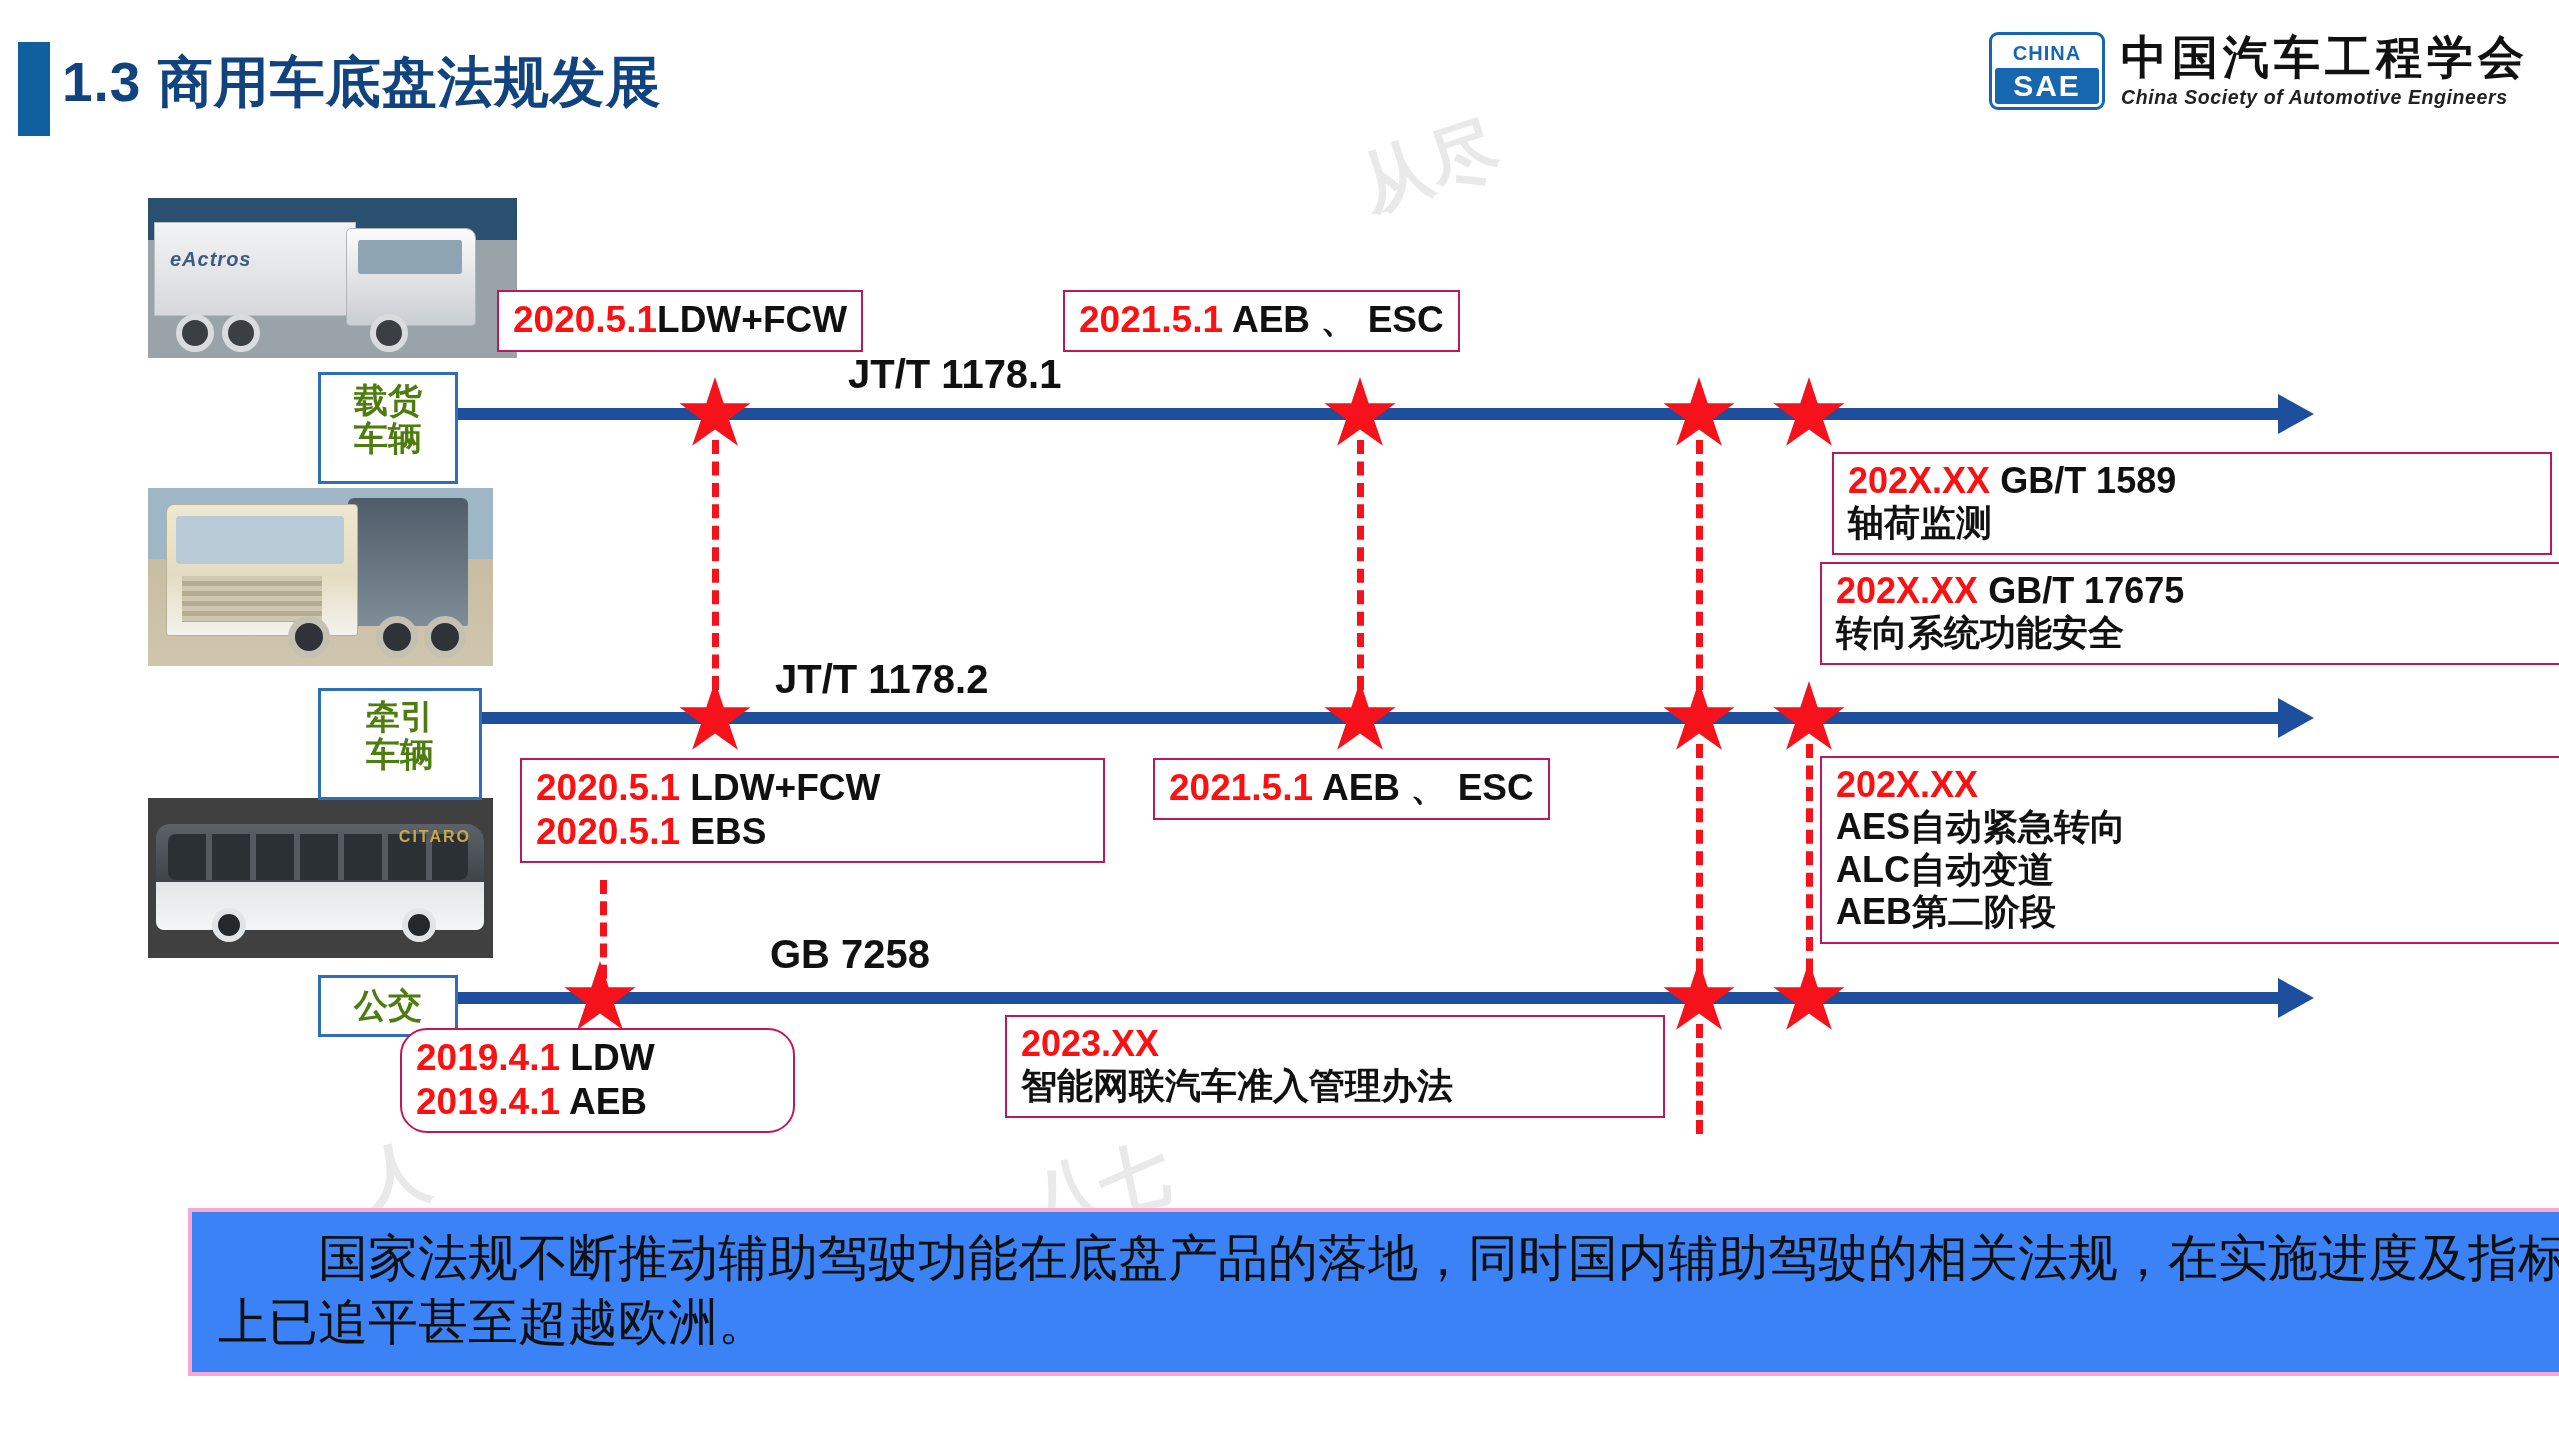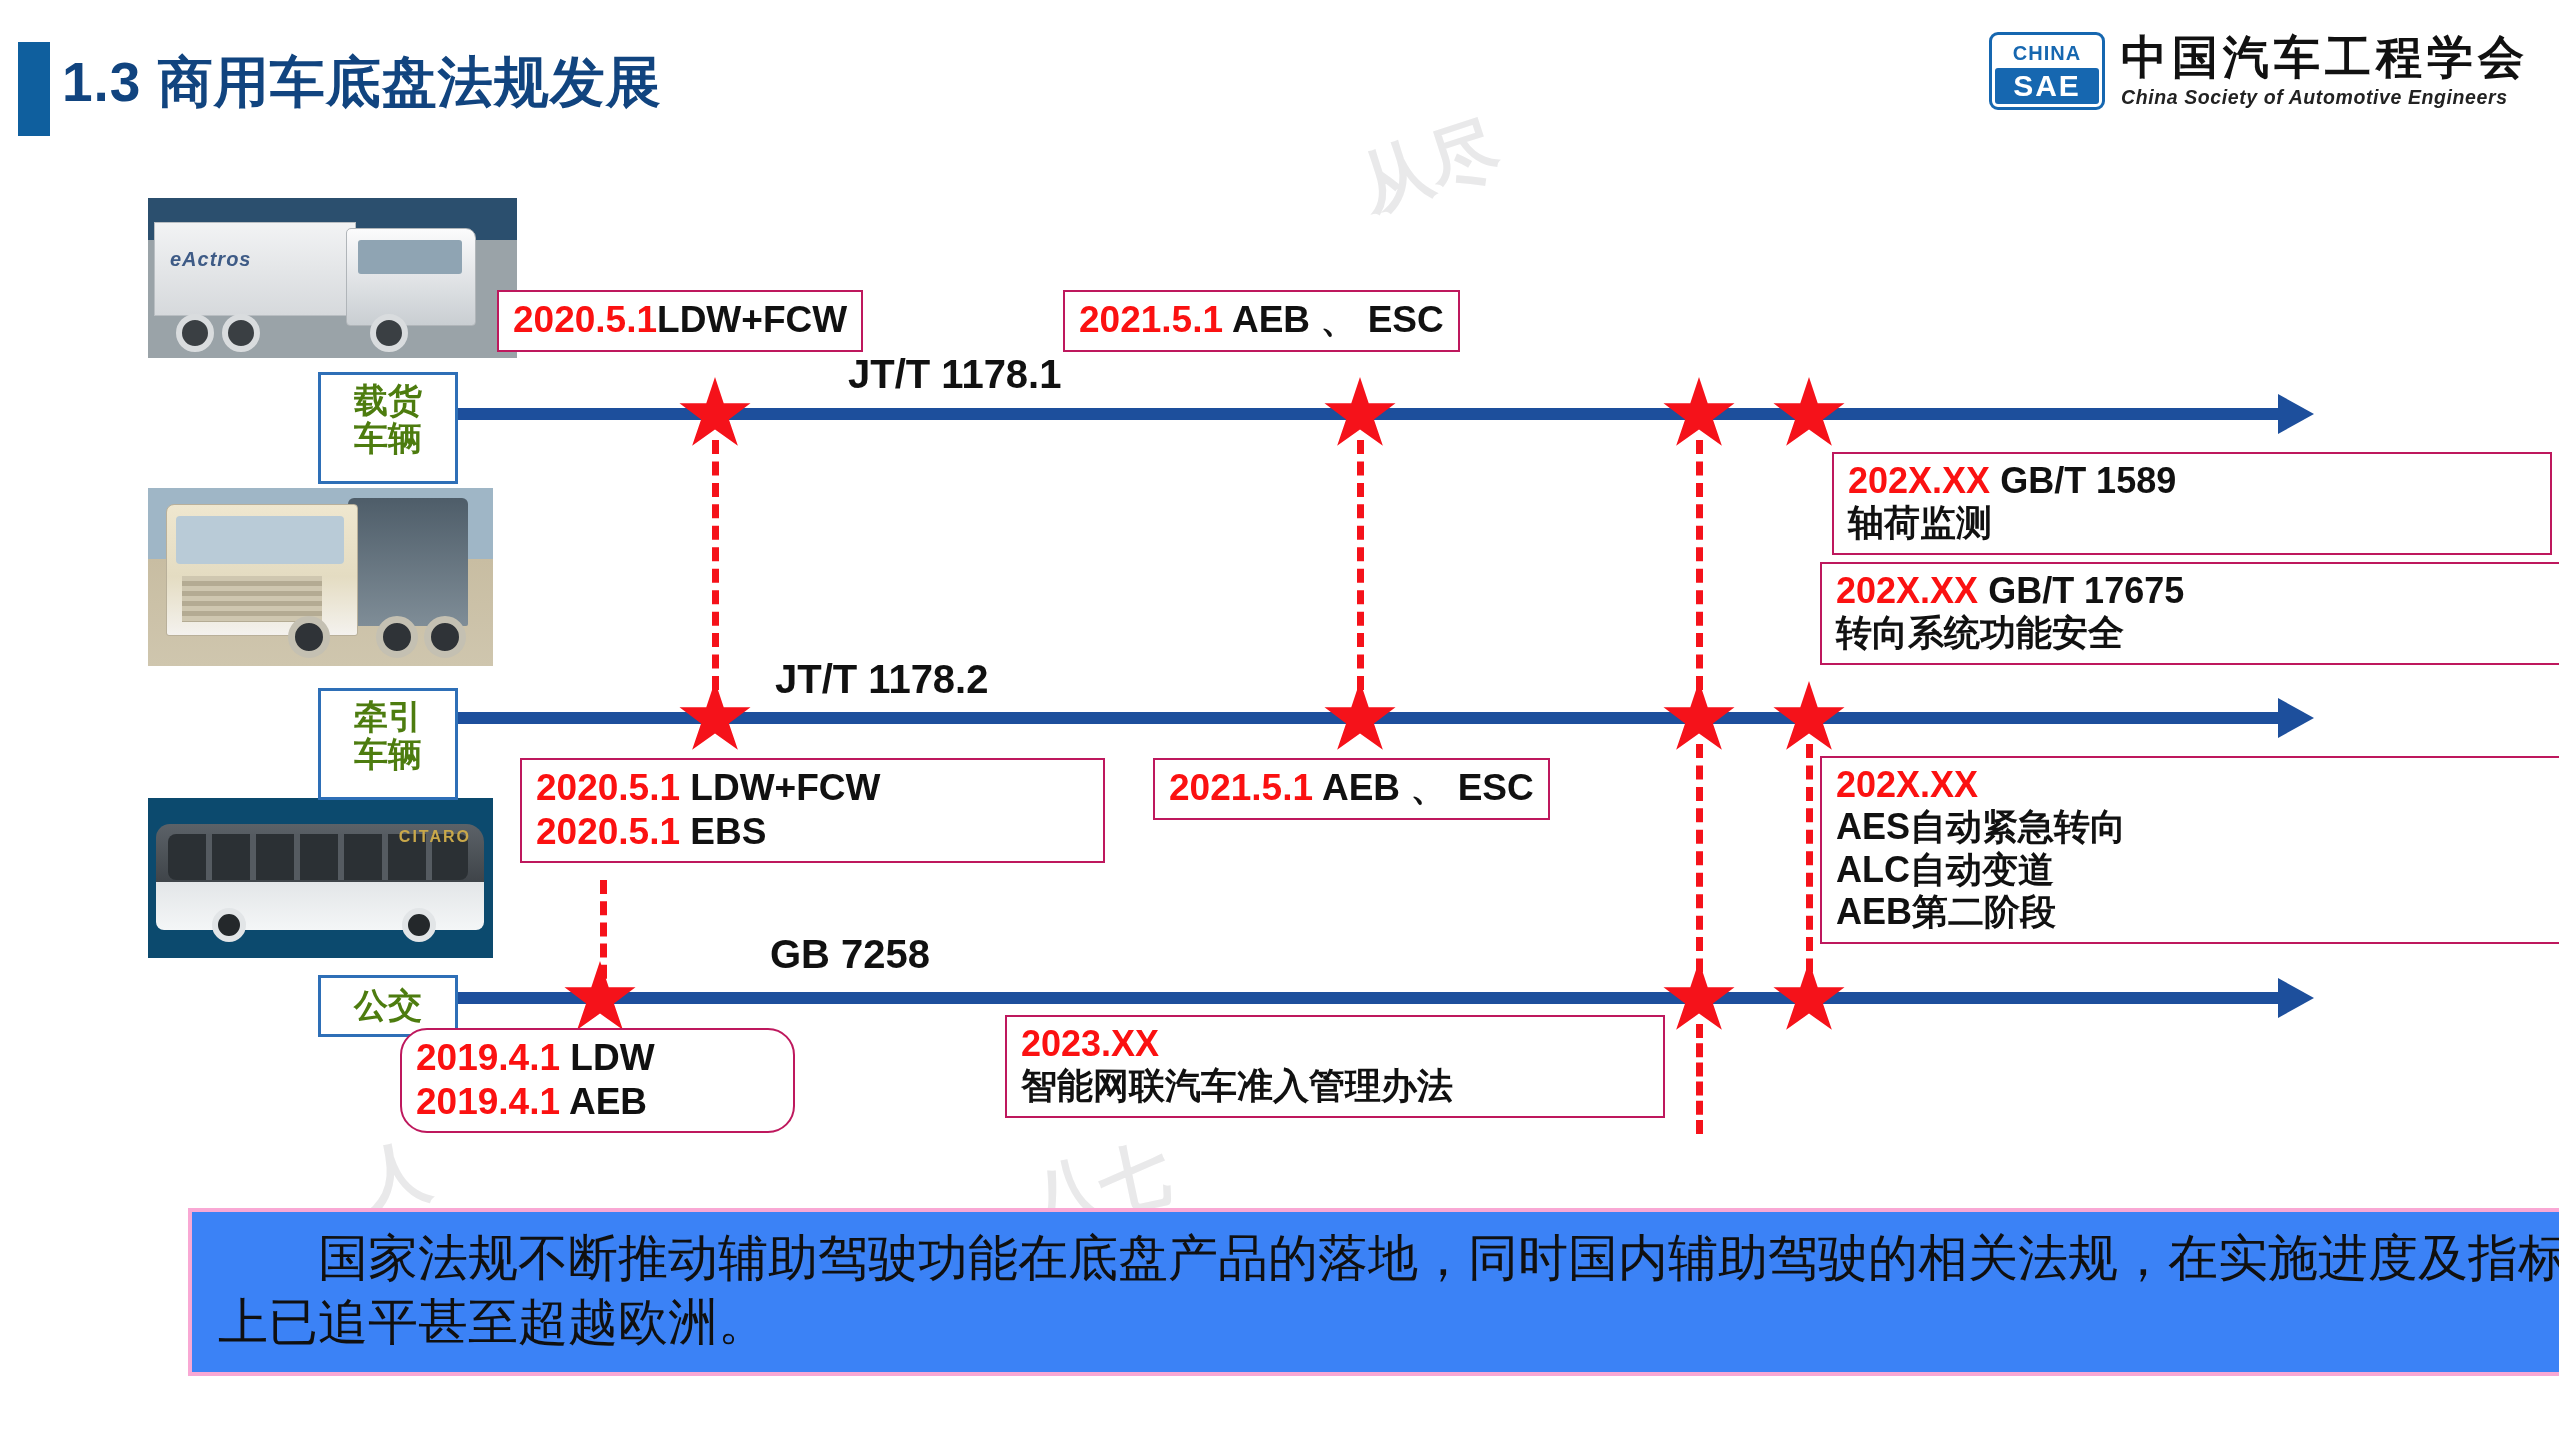--- a/index.html
+++ b/index.html
@@ -168,21 +168,21 @@
     position: absolute; bottom: 8px; width: 42px; height: 42px;
     border-radius: 50%; background: #2f3337; border: 7px solid #c4c0b2;
     box-sizing: border-box;
   }
   .photo-tractor .w1 { left: 140px; }
   .photo-tractor .w2 { left: 228px; }
   .photo-tractor .w3 { left: 276px; }
 
   .photo-bus {
     left: 148px; top: 798px; width: 345px; height: 160px;
-    background: #0c4a6e;
+    background: #404040;
   }
   .photo-bus .shell {
     position: absolute; left: 8px; top: 26px; width: 328px; height: 106px;
     background: linear-gradient(180deg,#5c6268 0%, #3f4449 55%, #e3e6e8 55%, #f4f6f7 100%);
     border-radius: 14px 18px 8px 8px;
   }
   .photo-bus .glass {
     position: absolute; left: 20px; top: 36px; width: 300px; height: 46px;
     background: repeating-linear-gradient(90deg,#2b3034 0 38px,#555b61 38px 44px);
     border-radius: 8px;
@@ -391,21 +391,21 @@
       <span class="date">202X.XX</span>
       <span class="item">GB/T 17675</span>
     </span>
     <span class="line item">转向系统功能安全</span>
   </div>
 
   <div class="dash" style="left:712px; top:440px; height:250px;"></div>
   <div class="dash" style="left:1357px; top:440px; height:250px;"></div>
   <div class="dash" style="left:1696px; top:440px; height:250px;"></div>
 
-  <div class="row-label" style="left:318px; top:688px; width:140px; height:112px;">
+  <div class="row-label" style="left:318px; top:688px; width:164px; height:112px;">
     <span>牵引</span><br>
     <span>车辆</span>
   </div>
 
   <div class="axis" style="left:458px; top:712px; width:1820px;"></div>
   <div class="axis-head" style="left:2278px; top:698px;"></div>
   <div class="axis-name" style="left:775px; top:657px;">JT/T 1178.2</div>
 
   <div class="star" style="left:678px; top:681px;"></div>
   <div class="star" style="left:1323px; top:681px;"></div>

